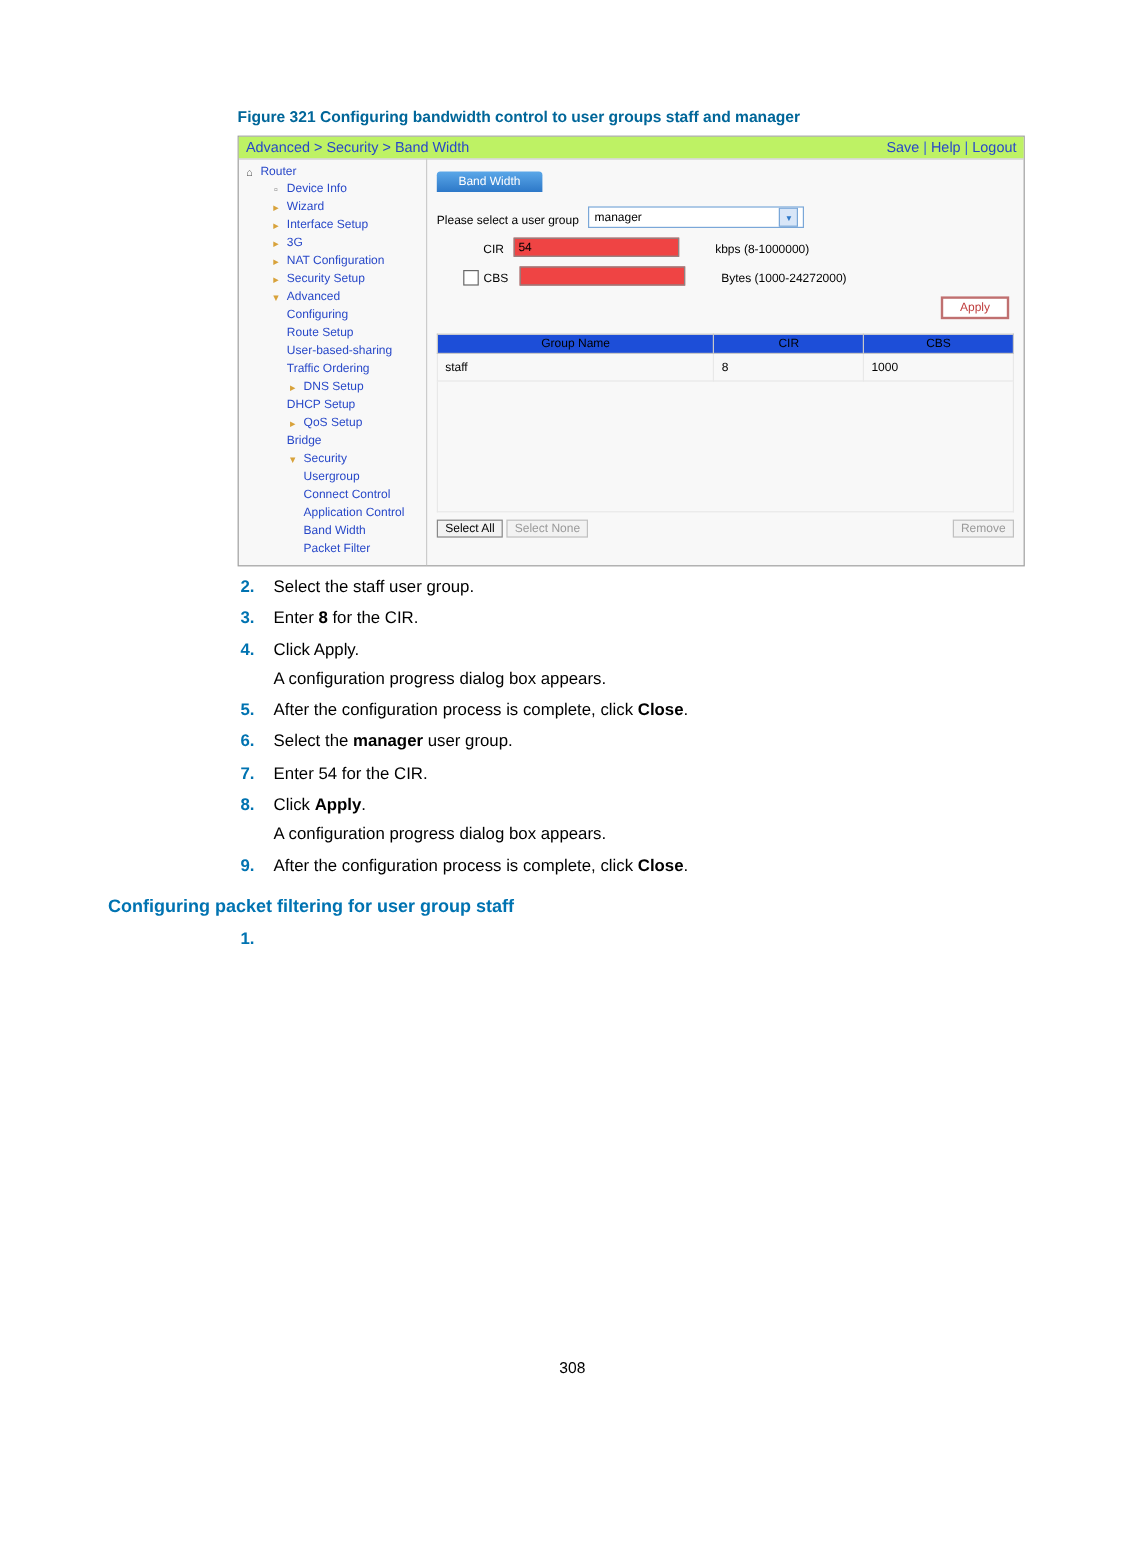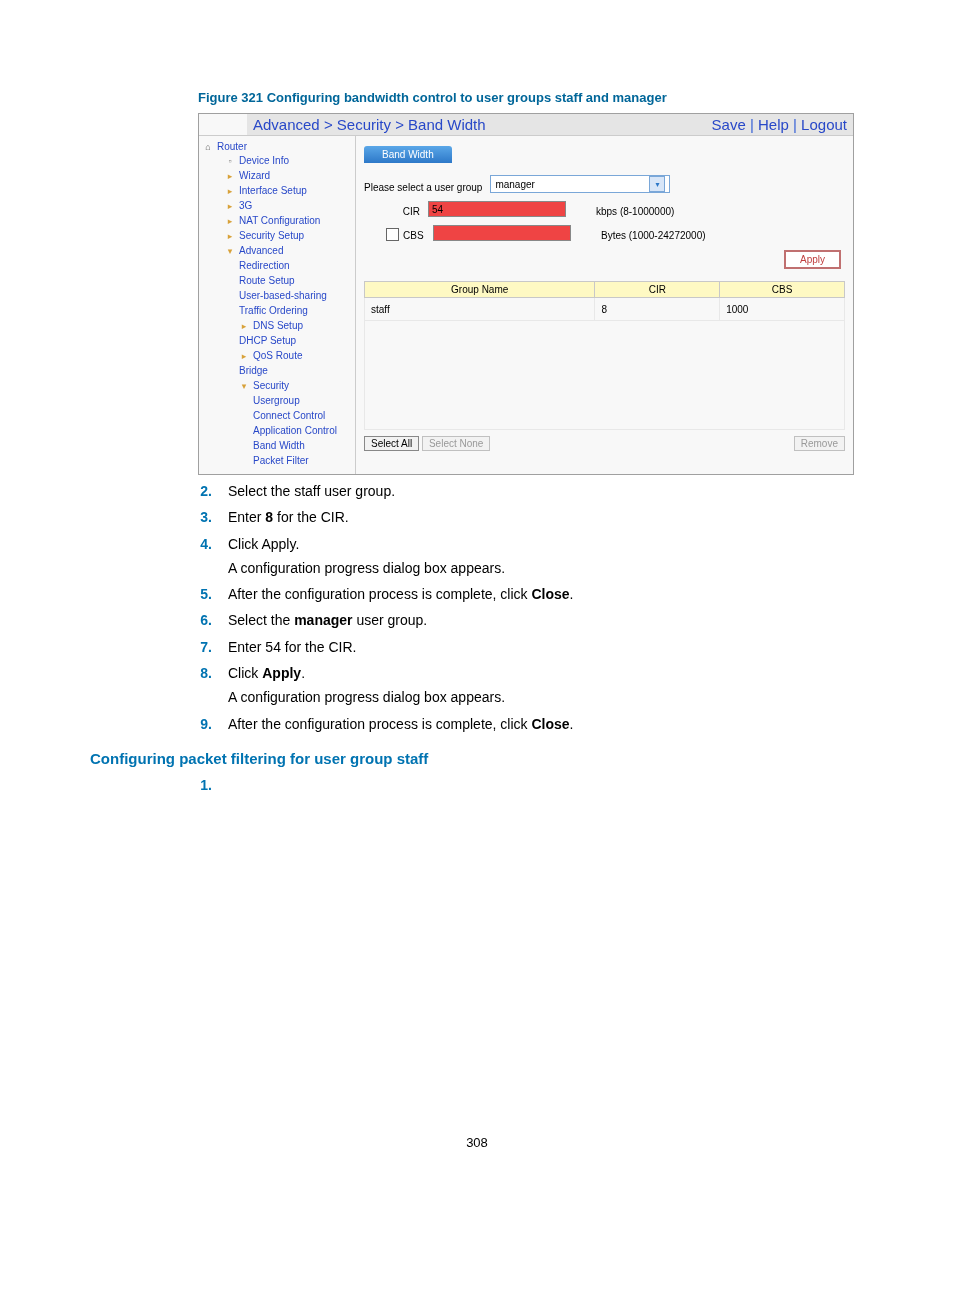--- a/index.html
+++ b/index.html
@@ -23,25 +23,24 @@
     margin-left: 108px;
     width: 656px;
     border: 1px solid #a0a0a0;
     background: #f8f8f8;
     box-sizing: border-box;
   }
   .breadcrumb-bar {
     display: flex;
     justify-content: space-between;
     align-items: center;
-    font-size: 15px;
+    font-size: 12px;
     padding: 2px 6px;
     color: #3a63d6;
-    background: #e5e5e5;
-    margin-left: 48px;
+    background: #bef264;
   }
   .breadcrumb-bar .bc-left { color: #2848c8; }
   .breadcrumb-bar .bc-right a { color: #2848c8; text-decoration: none; }
   .inner {
     display: flex;
   }
   .sidebar {
     width: 156px;
     flex: 0 0 156px;
     font-size: 10px;
@@ -165,21 +164,21 @@
     padding: 2px 14px;
   }
   .grp-table {
     width: 100%;
     font-size: 10px;
     border: 1px solid #c8c8c8;
     border-collapse: collapse;
     margin-bottom: 6px;
   }
   .grp-table th {
-    background: #fef9c3;
+    background: #1d4ed8;
     font-weight: normal;
     padding: 2px 4px;
     border: 1px solid #c8c8c8;
   }
   .grp-table td {
     padding: 4px 6px;
     border: 1px solid #e8e8e8;
     height: 14px;
   }
   .grp-table .empty td {
@@ -289,41 +288,41 @@
         <div class="sb-item">
             <span class="sb-icon folder">▸</span>
             <span>Security Setup</span>
           </div>
         <div class="sb-item">
             <span class="sb-icon folder">▾</span>
             <span>Advanced</span>
           </div>
 
         <div class="sb-item2">
-            <span>Redirection</span>
+            <span>Configuring</span>
           </div>
         <div class="sb-item2">
             <span>Route Setup</span>
           </div>
         <div class="sb-item2">
             <span>User-based-sharing</span>
           </div>
         <div class="sb-item2">
             <span>Traffic Ordering</span>
           </div>
         <div class="sb-item2">
             <span class="sb-icon folder">▸</span>
             <span>DNS Setup</span>
           </div>
         <div class="sb-item2">
             <span>DHCP Setup</span>
           </div>
         <div class="sb-item2">
             <span class="sb-icon folder">▸</span>
-            <span>QoS Route</span>
+            <span>QoS Setup</span>
           </div>
         <div class="sb-item2">
             <span>Bridge</span>
           </div>
         <div class="sb-item2">
             <span class="sb-icon folder">▾</span>
             <span>Security</span>
           </div>
 
         <div class="sb-item3">

